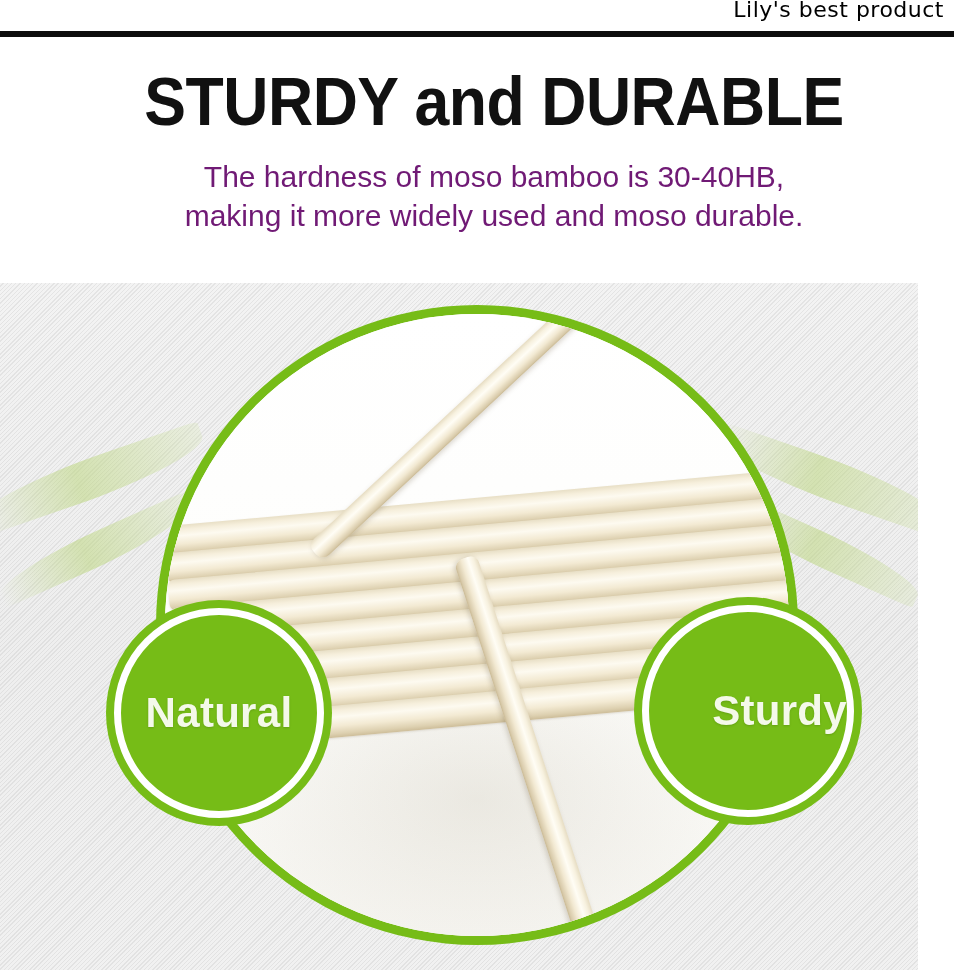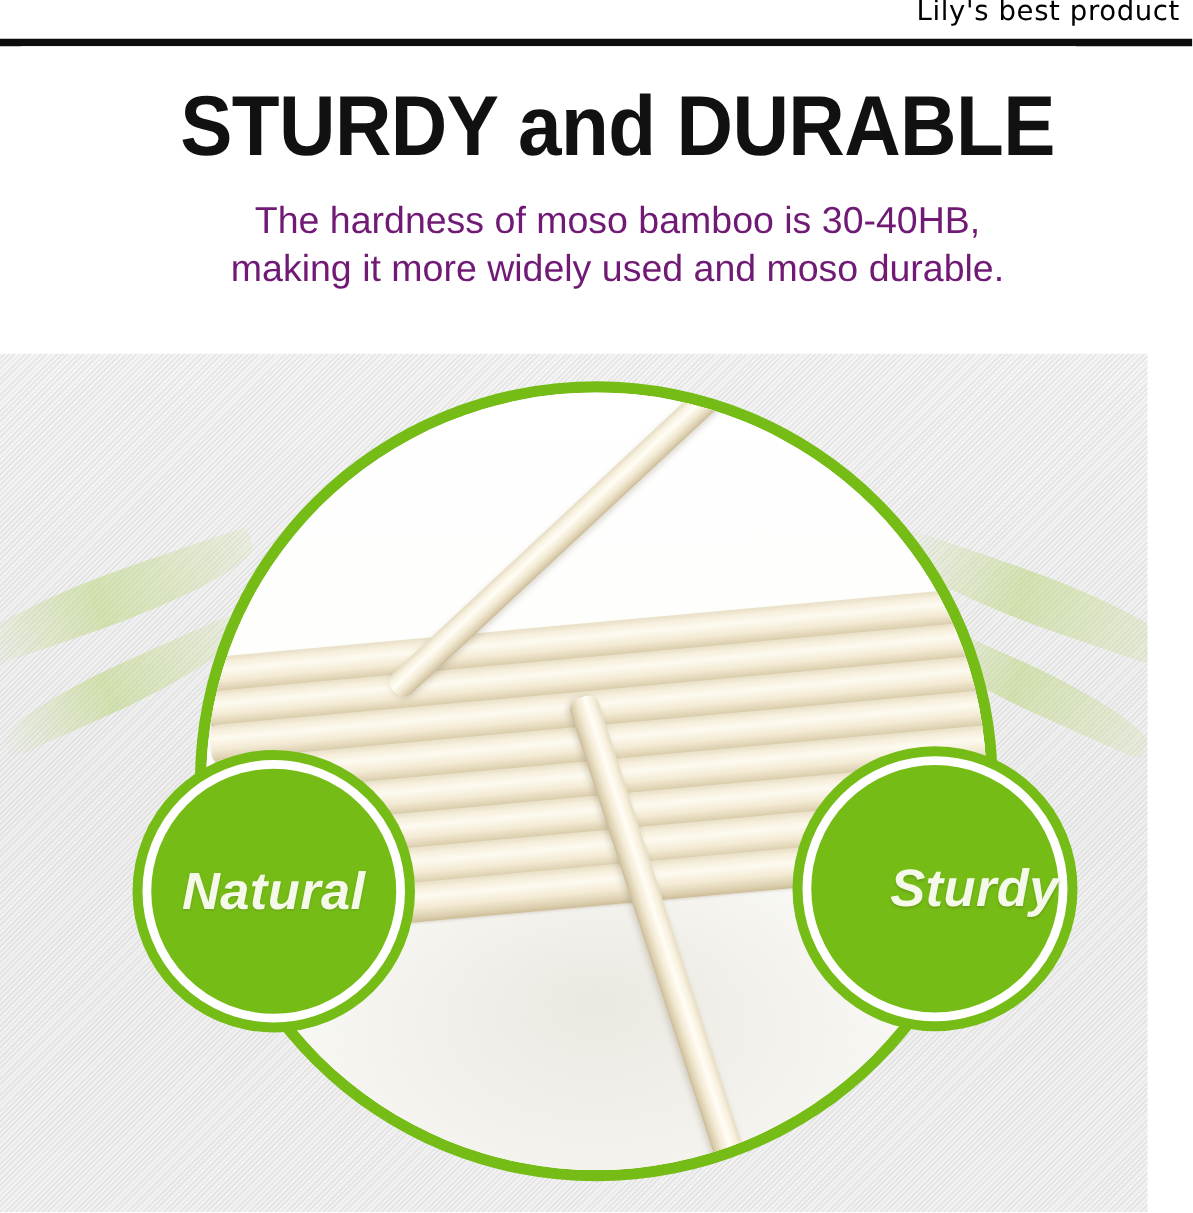--- a/index.html
+++ b/index.html
@@ -98,21 +98,20 @@
     overflow: hidden;
     background:
       repeating-linear-gradient(
         135deg,
         rgba(255,255,255,0.0) 0px,
         rgba(255,255,255,0.0) 2px,
         rgba(150,150,150,0.16) 2px,
         rgba(150,150,150,0.16) 3px
       ),
       linear-gradient(180deg, #f3f3f3 0%, #eeeeee 50%, #f1f1f1 100%);
-    font-style: italic;
   }
 
   
   .leaf {
     position: absolute;
     background: linear-gradient(90deg, rgba(196,219,140,0.00) 0%, rgba(188,214,126,0.55) 45%, rgba(205,226,156,0.20) 100%);
     border-radius: 60% 6% 60% 6%;
     pointer-events: none;
   }
   .leaf.l1 { left: -30px;  top: 176px; width: 240px; height: 40px; transform: rotate(-19deg); }

